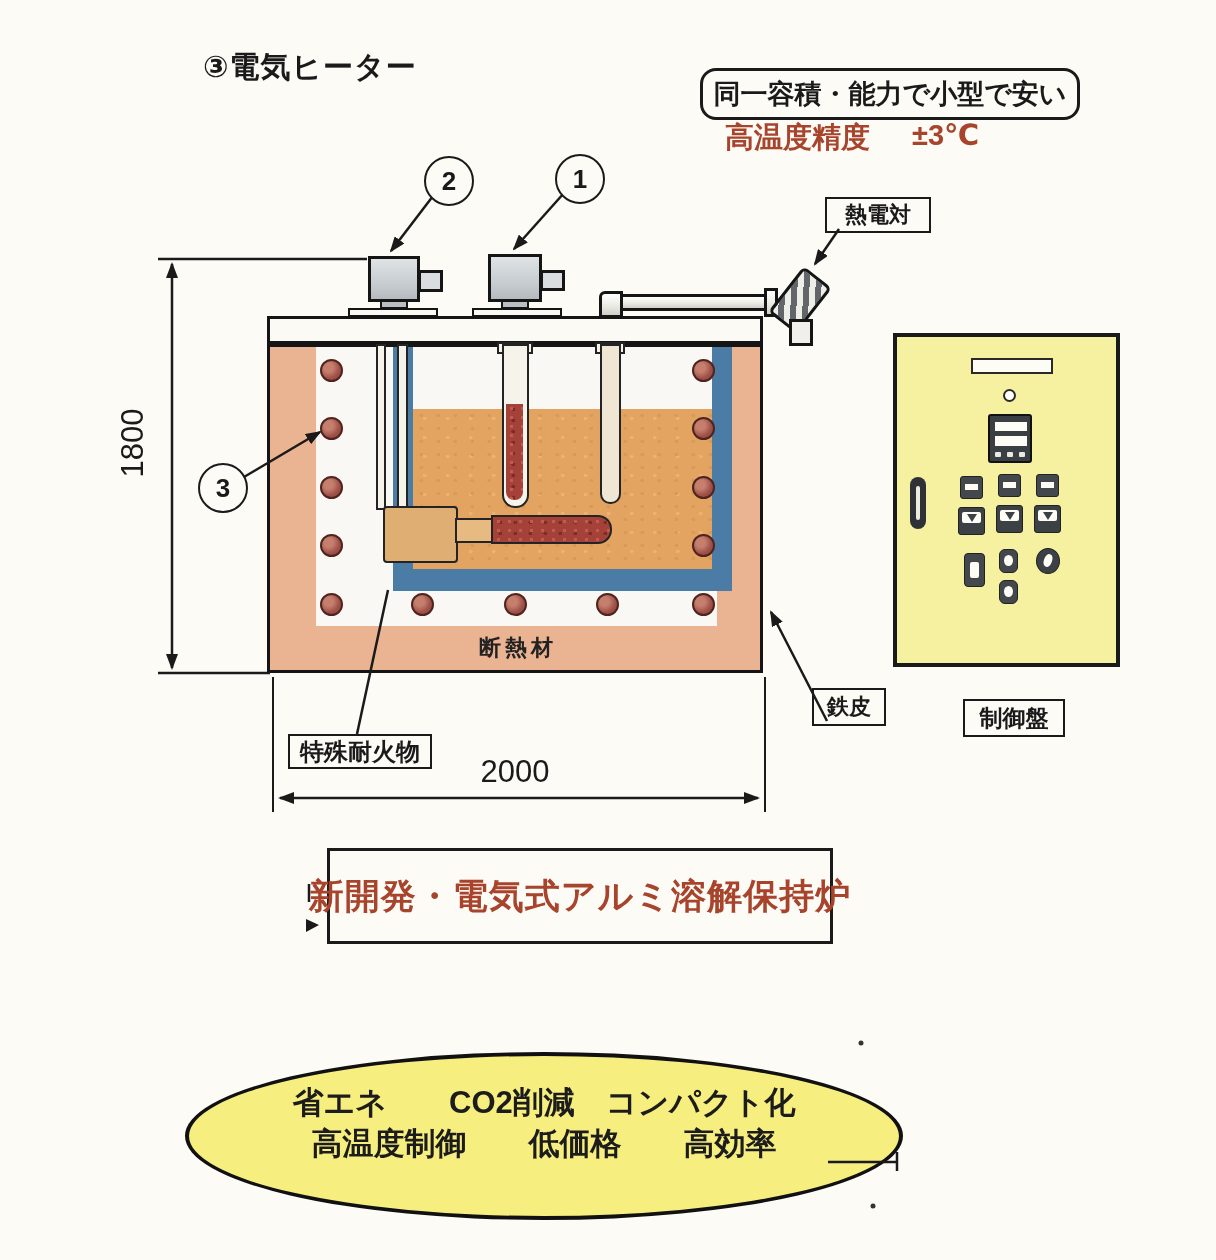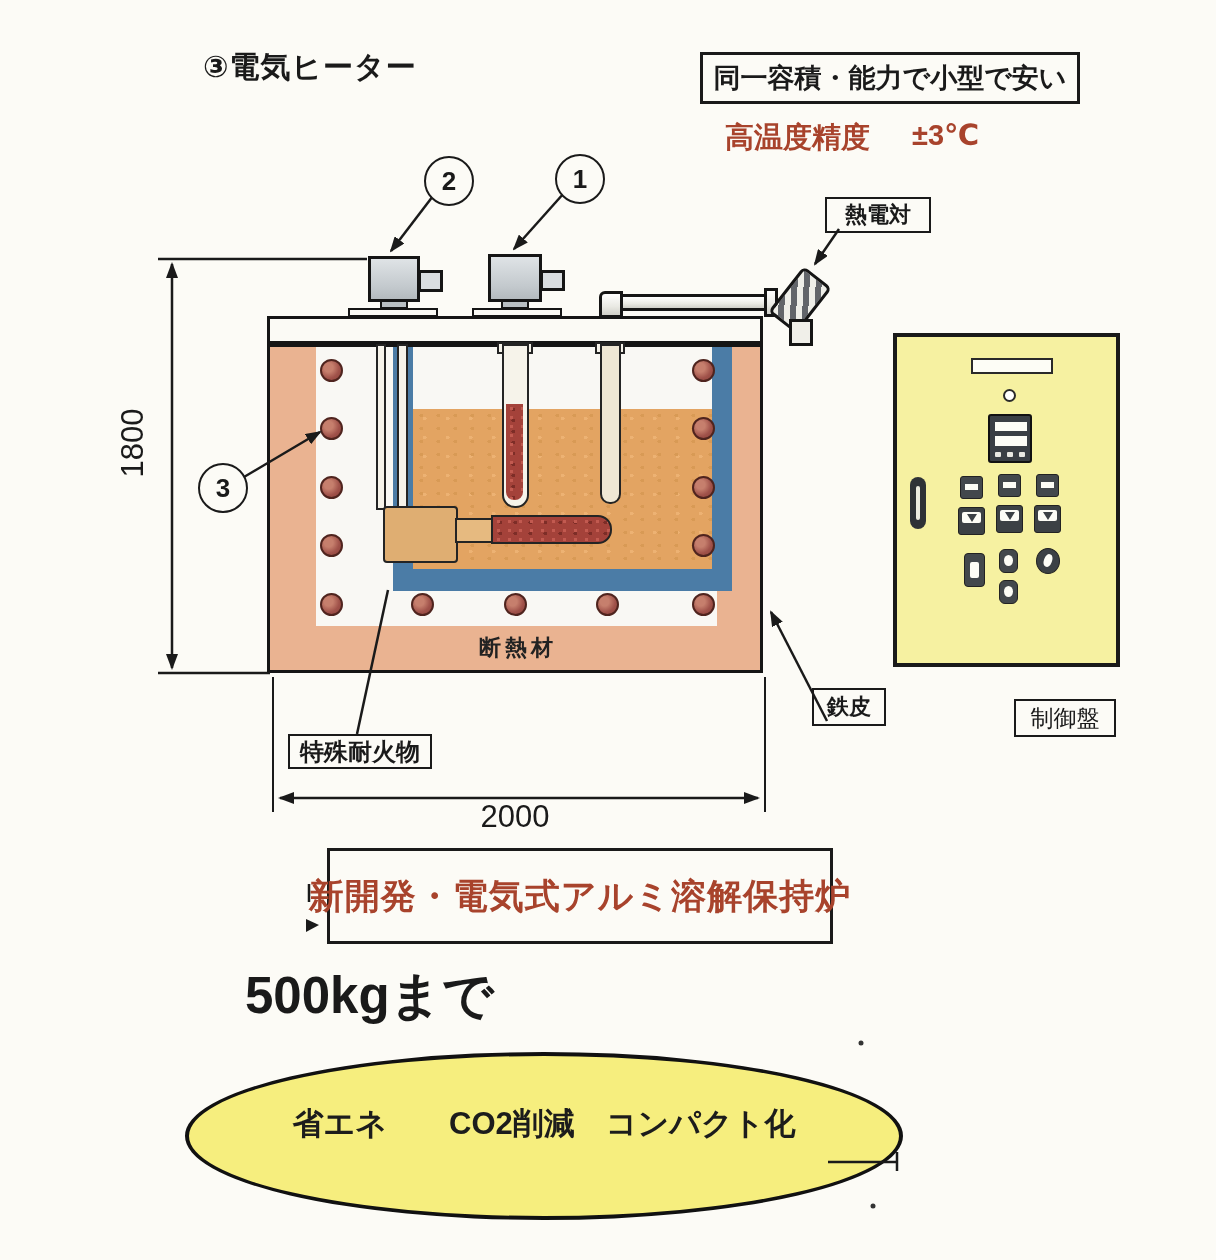--- a/index.html
+++ b/index.html
@@ -6,29 +6,29 @@
   body{
     width:1216px;height:1260px;position:relative;overflow:hidden;
     background:#fcfbf6;
     font-family:"Liberation Sans","DejaVu Sans",sans-serif;
     color:#1a1a1a;
   }
   .abs{position:absolute;}
   
   .legend{left:203px;top:48px;font-size:30px;font-weight:600;line-height:37px;letter-spacing:1px;}
   .boxed{border:3px solid #1a1a1a;background:#fcfbf6;display:flex;align-items:center;justify-content:center;white-space:nowrap;}
-  .feature-box{left:700px;top:52px;width:374px;height:46px;font-size:27px;font-weight:600;}
+  .feature-box{left:700px;top:68px;width:374px;height:46px;font-size:27px;font-weight:600;border-radius:16px;}
   .accuracy{left:725px;top:118px;display:flex;gap:42px;font-size:29px;font-weight:700;color:#a8432c;white-space:nowrap;}
   .thermo-label{left:825px;top:197px;width:102px;height:32px;font-size:22px;font-weight:600;border-width:2.5px;}
   .refractory-label{left:288px;top:734px;width:140px;height:31px;font-size:24px;font-weight:600;border-width:2.5px;}
   .shell-label{left:812px;top:688px;width:70px;height:34px;font-size:22px;font-weight:600;border-width:2.5px;}
-  .panel-label{left:1014px;top:699px;width:98px;height:34px;font-size:23px;font-weight:400;border-width:2.5px;text-align:center;}
+  .panel-label{left:963px;top:699px;width:98px;height:34px;font-size:23px;font-weight:700;border-width:2.5px;text-align:center;}
   .title-box{left:327px;top:848px;width:500px;height:90px;font-size:35px;font-weight:700;color:#a8432c;letter-spacing:1px;}
   .capacity{left:245px;top:962px;display:flex;gap:92px;font-size:51px;font-weight:600;white-space:nowrap;}
-  .dim-w{left:430px;top:754px;width:170px;text-align:center;font-size:31px;font-weight:500;margin-top:45px;}
+  .dim-w{left:430px;top:754px;width:170px;text-align:center;font-size:31px;font-weight:500;}
   .dim-h{left:78px;top:425px;width:110px;text-align:center;font-size:31px;font-weight:500;transform:rotate(-90deg);}
   .callout{width:46px;height:46px;border:2.5px solid #1a1a1a;border-radius:50%;background:#fcfbf6;
            display:flex;align-items:center;justify-content:center;font-size:26px;font-weight:600;z-index:5;}
   
   .lid{left:267px;top:316px;width:490px;height:22px;background:#fbfaf5;border:3px solid #151515;z-index:2;}
   .body-shell{left:267px;top:344px;width:490px;height:323px;background:#eab391;border:3px solid #151515;z-index:1;}
   .ring{left:46px;top:0;width:401px;height:279px;background:#f9f8f4;}
   .blue-u{left:77px;top:0;width:339px;height:244px;background:#4b7ca6;}
   .inner{left:20px;top:0;width:299px;height:222px;background:#f9f8f4;}
   .melt{left:0;bottom:0;width:100%;height:160px;background:#e3a462;
@@ -178,25 +178,25 @@
   <div class="cab rectbtn"></div>
   <div class="cab pill" style="left:102px;top:212px;"></div>
   <div class="cab pill" style="left:102px;top:243px;"></div>
   <div class="cab knob"></div>
 </div>
 <div class="abs boxed panel-label">制御盤</div>
 
 <div class="abs boxed title-box">新開発・電気式アルミ溶解保持炉</div>
 
 <div class="abs capacity">
-  <span>500kgまで</span>
 </div>
 
 <div class="abs benefit-ellipse">
   <div class="benefit-line">省エネ　　CO2削減　コンパクト化</div>
+  <div class="benefit-line">高温度制御　　低価格　　高効率</div>
 </div>
 
 <svg class="overlay" width="1216" height="1260" viewBox="0 0 1216 1260">
   <defs>
     <marker id="ah" markerUnits="userSpaceOnUse" markerWidth="16" markerHeight="12" refX="14" refY="6" orient="auto-start-reverse">
       <path d="M0,0 L16,6 L0,12 Z" fill="#1a1a1a"></path>
     </marker>
   </defs>
 
   <line x1="158" y1="259" x2="367" y2="259" stroke="#1a1a1a" stroke-width="2.5"></line>

